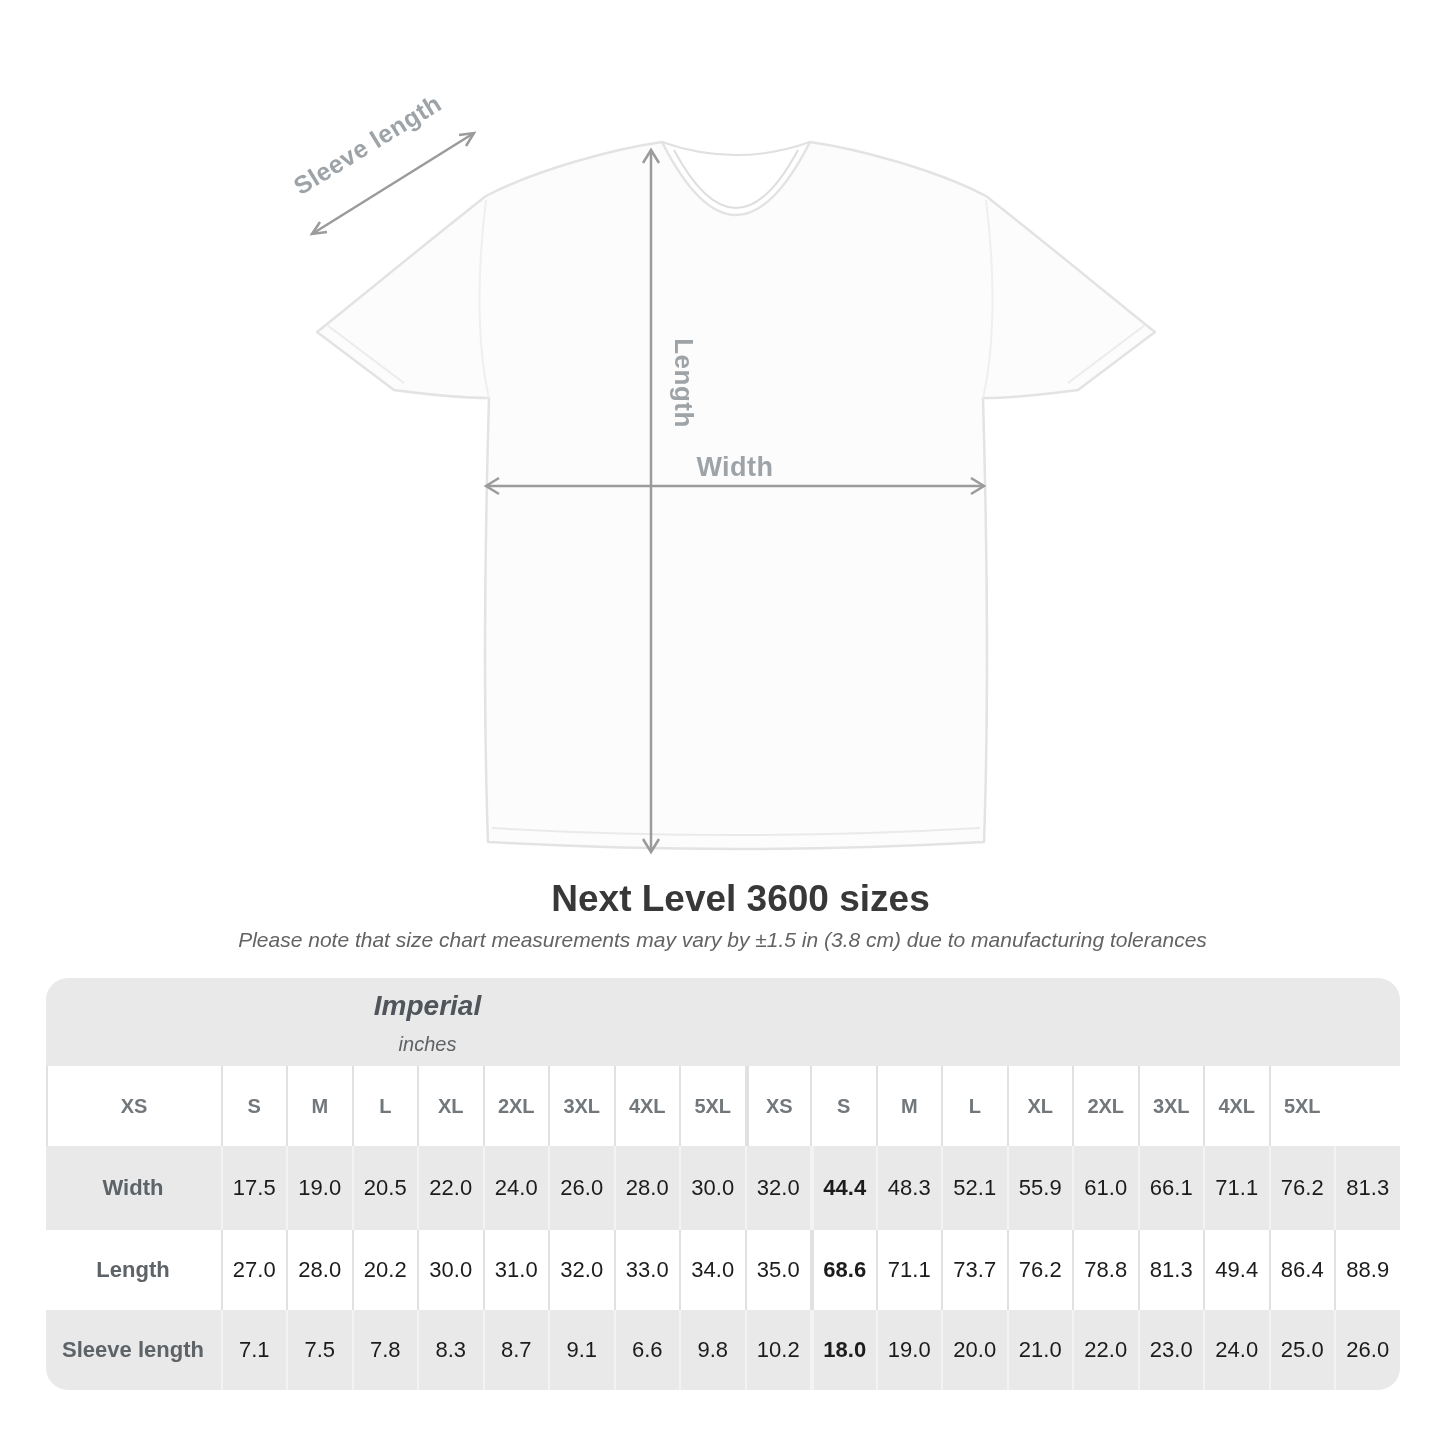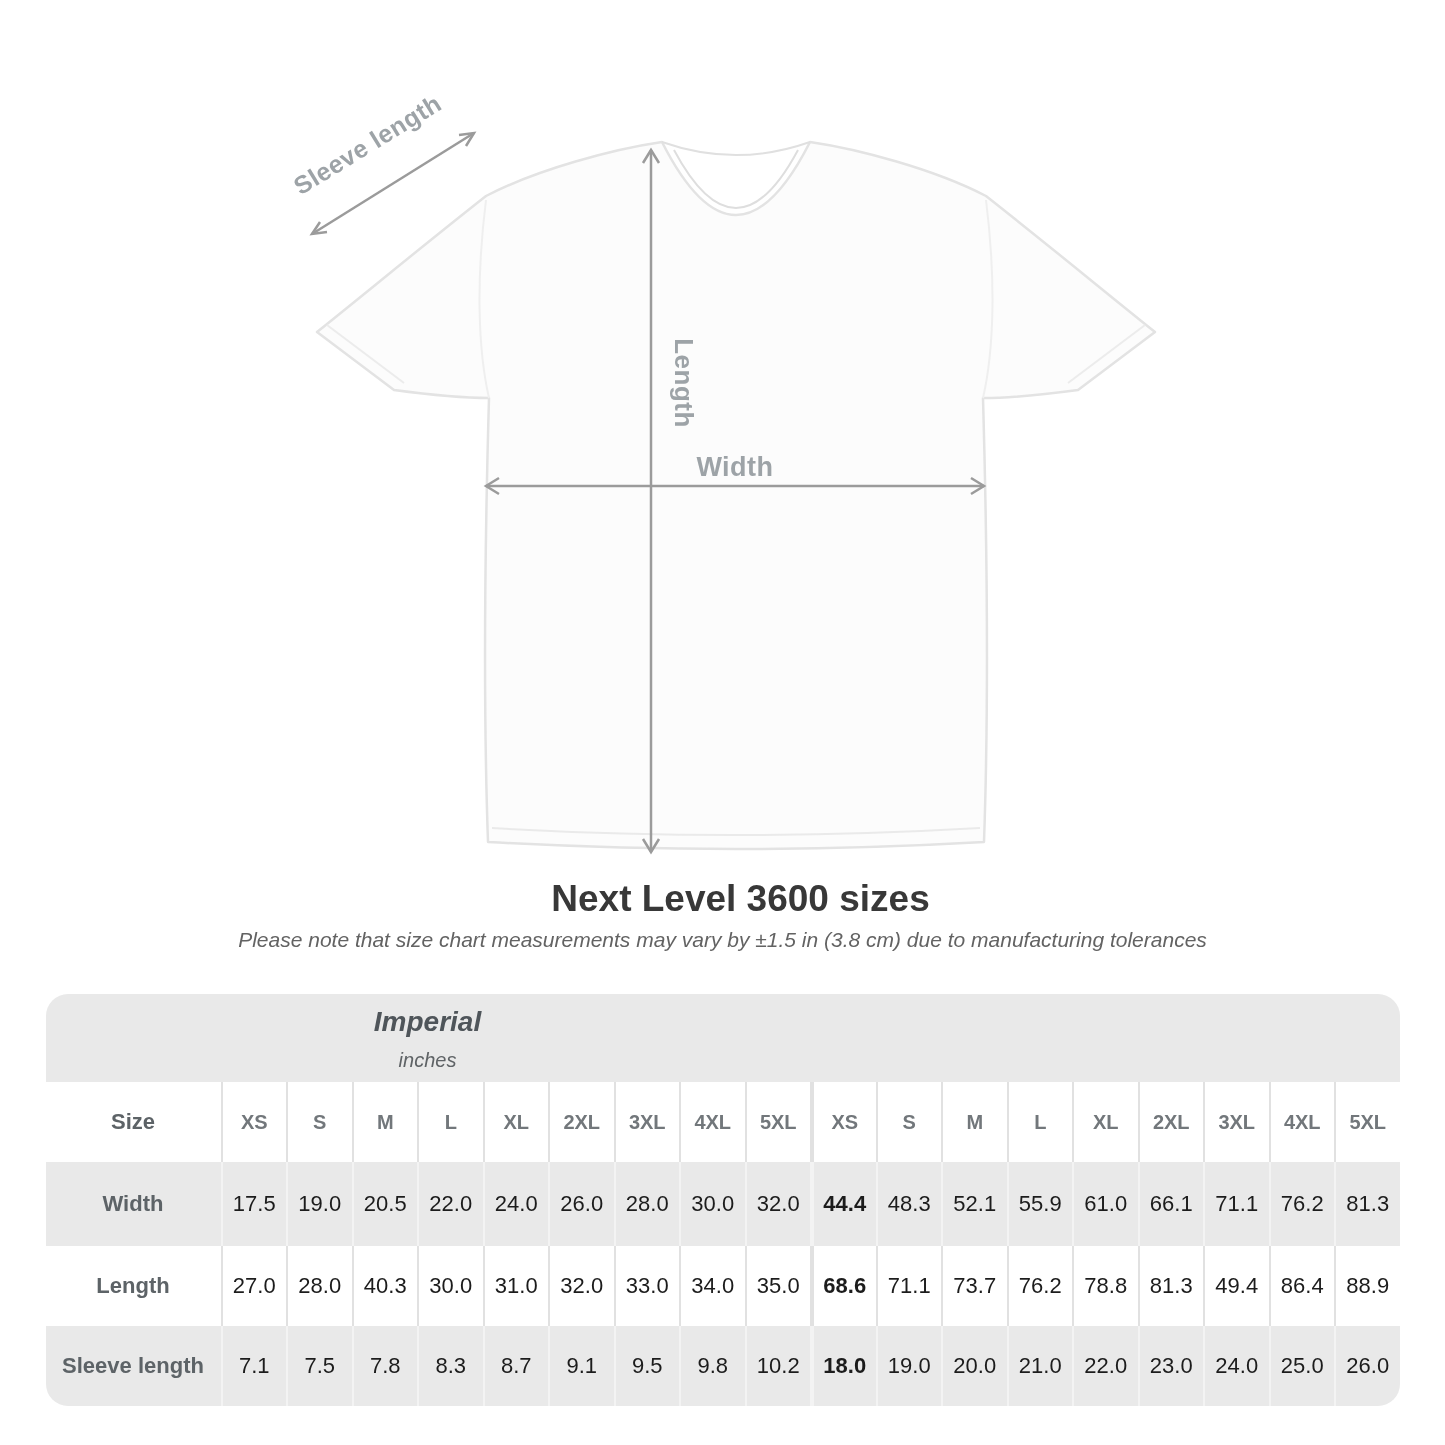--- a/index.html
+++ b/index.html
@@ -36,21 +36,21 @@
     text-align: center;
     font-size: 21px;
     line-height: 24px;
     font-style: italic;
     color: #636363;
   }
 
   
   .size-table {
     width: 1354px;
-    margin: 42px auto 0 auto;
+    margin: 26px auto 0 auto;
     border-radius: 22px;
     overflow: hidden;
   }
   .band-header {
     display: grid;
     grid-template-columns: 764px 1fr;
     height: 88px;
     background: #e9e9e9;
   }
   .group {
@@ -172,21 +172,20 @@
 
   <div class="size-table">
     <div class="band-header">
       <div class="group">
         <div class="group-label">Imperial</div>
         <div class="group-sub">inches</div>
       </div>
     </div>
     <div>
         <div class="trow white row-size">
-          <div class="cell rowlabel">Size</div>
           <div class="cell data">XS</div>
           <div class="cell data">S</div>
           <div class="cell data">M</div>
           <div class="cell data">L</div>
           <div class="cell data">XL</div>
           <div class="cell data">2XL</div>
           <div class="cell data">3XL</div>
           <div class="cell data">4XL</div>
           <div class="cell data">5XL</div>
           <div class="cell data metric-start">XS</div>
@@ -217,21 +216,21 @@
           <div class="cell data">61.0</div>
           <div class="cell data">66.1</div>
           <div class="cell data">71.1</div>
           <div class="cell data">76.2</div>
           <div class="cell data">81.3</div>
         </div>
         <div class="trow white row-length">
           <div class="cell rowlabel">Length</div>
           <div class="cell data">27.0</div>
           <div class="cell data">28.0</div>
-          <div class="cell data">40.3</div>
+          <div class="cell data">20.2</div>
           <div class="cell data">30.0</div>
           <div class="cell data">31.0</div>
           <div class="cell data">32.0</div>
           <div class="cell data">33.0</div>
           <div class="cell data">34.0</div>
           <div class="cell data">35.0</div>
           <div class="cell data metric-start">68.6</div>
           <div class="cell data">71.1</div>
           <div class="cell data">73.7</div>
           <div class="cell data">76.2</div>
@@ -242,21 +241,21 @@
           <div class="cell data">88.9</div>
         </div>
         <div class="trow gray row-sleeve-length">
           <div class="cell rowlabel">Sleeve length</div>
           <div class="cell data">7.1</div>
           <div class="cell data">7.5</div>
           <div class="cell data">7.8</div>
           <div class="cell data">8.3</div>
           <div class="cell data">8.7</div>
           <div class="cell data">9.1</div>
-          <div class="cell data">9.5</div>
+          <div class="cell data">6.6</div>
           <div class="cell data">9.8</div>
           <div class="cell data">10.2</div>
           <div class="cell data metric-start">18.0</div>
           <div class="cell data">19.0</div>
           <div class="cell data">20.0</div>
           <div class="cell data">21.0</div>
           <div class="cell data">22.0</div>
           <div class="cell data">23.0</div>
           <div class="cell data">24.0</div>
           <div class="cell data">25.0</div>

